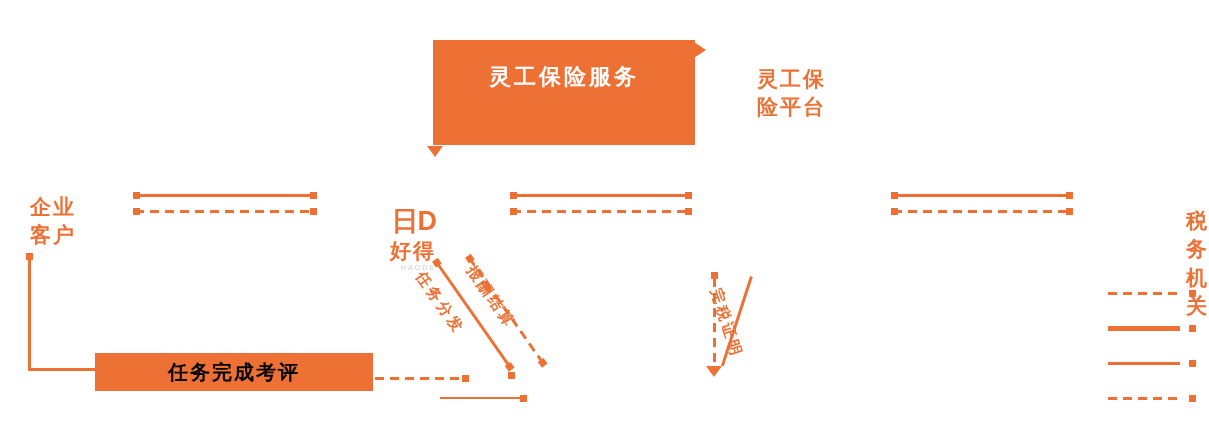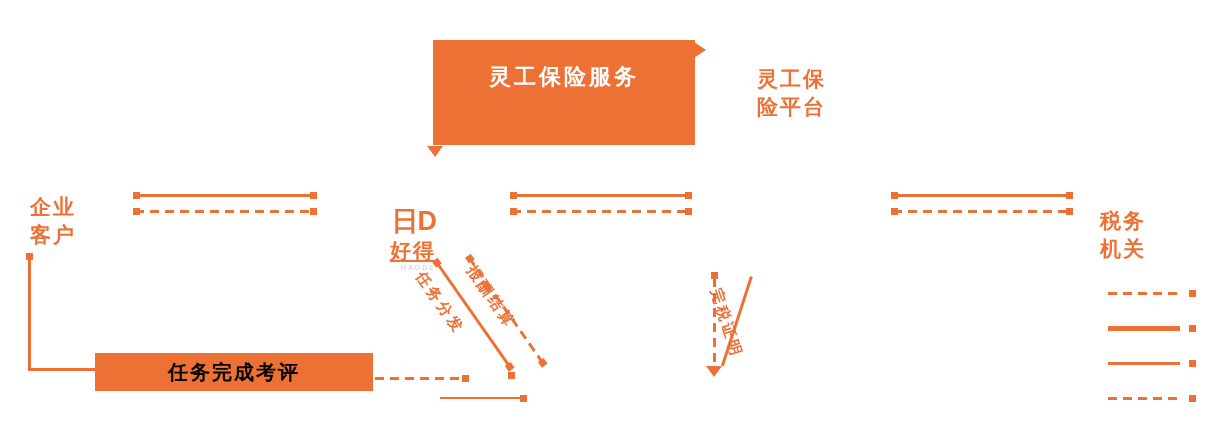--- a/index.html
+++ b/index.html
@@ -99,21 +99,20 @@
     font-weight: bold;
     letter-spacing: -1px;
     line-height: 1;
   }
   .logo-text {
     font-size: 21px;
     font-weight: bold;
     letter-spacing: 2px;
     line-height: 1.2;
     margin-top: 3px;
-    text-decoration: underline;
   }
   .logo-sub {
     font-size: 7px;
     color: #c9c9c9;
     letter-spacing: 2px;
     margin-top: 1px;
   }
 </style>
 </head>
 <body>
@@ -123,21 +122,21 @@
   <div class="banner" style="left:433px; top:40px; width:262px; height:105px;">
     <span>灵工保险服务</span>
   </div>
   <div class="tri-right" style="left:694px; top:42px;"></div>
   <div class="tri-down" style="left:427px; top:146px;"></div>
 
   <div class="node-label" style="left:30px; top:173px;">企业
 客户</div>
   <div class="node-label" style="left:757px; top:45px;">灵工保
 险平台</div>
-  <div class="node-label" style="left:1100px; top:187px;">税务
+  <div class="node-label" style="left:1186px; top:187px;">税务
 机关</div>
 
   <div class="logo" style="left:390px; top:176px;">
     <div class="logo-icon">日D</div>
     <div class="logo-text">好得</div>
     <div class="logo-sub">HAODE</div>
   </div>
 
   <div class="lh" style="left:135px; top:194px; width:180px;">
     <span class="sq l"></span>

